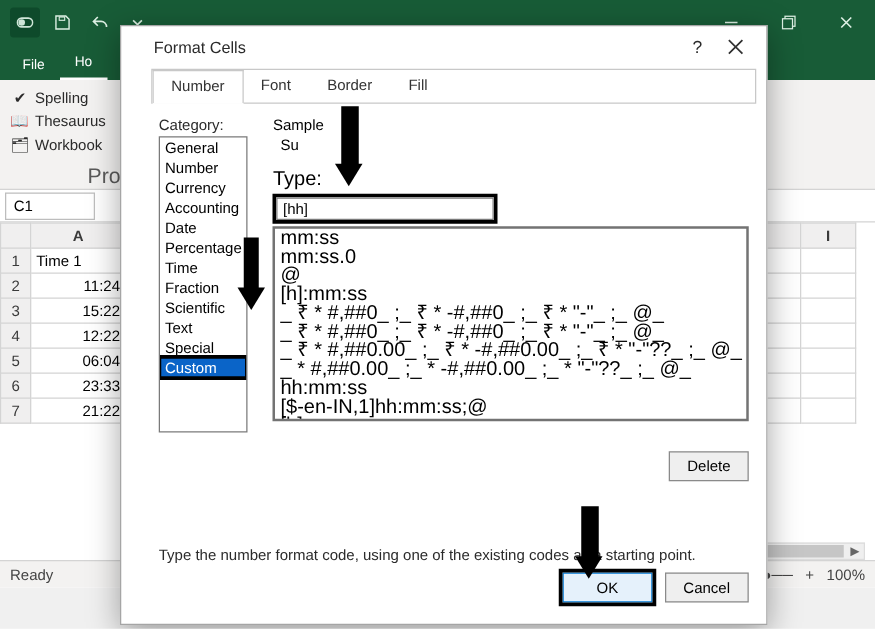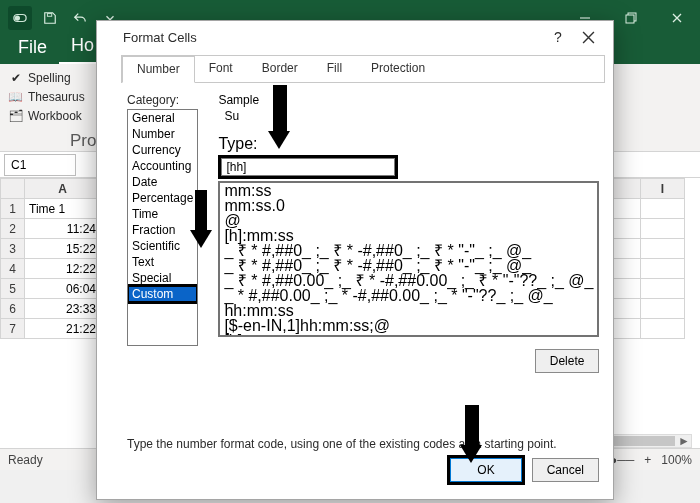--- a/index.html
+++ b/index.html
@@ -9,21 +9,21 @@
   .excel { position:absolute; left:0; top:0; width:700px; height:470px; background:#fff; }
   .titlebar { height:36px; background:#185c37; display:flex; align-items:center; }
   .qat { display:flex; gap:6px; align-items:center; height:100%; padding-left:8px; }
   .qat .btn { width:24px; height:24px; display:flex; align-items:center; justify-content:center; color:#dcefe3; border-radius:3px; cursor:pointer; }
   .qat .btn.green { background:#0e4a2b; }
   .qat svg { width:14px; height:14px; }
   .winctl { margin-left:auto; display:flex; height:100%; }
   .winctl .wbtn { width:46px; height:100%; display:flex; align-items:center; justify-content:center; color:#dcefe3; }
 
   .tabs { height:28px; background:#185c37; color:#fff; display:flex; align-items:flex-end; padding-left:6px; }
-  .tabs .tab { padding:4px 12px 6px; font-size:18px; }
+  .tabs .tab { padding:4px 12px 6px; font-size:11px; }
   .tabs .tab.home { border-bottom:2px solid #fff; }
 
   .ribbon { height:88px; background:#f3f2f1; border-bottom:1px solid #d4d4d4; padding:6px 8px; display:flex; }
   .proofing { display:flex; flex-direction:column; align-items:flex-start; gap:3px; }
   .rib-item { display:flex; align-items:center; gap:4px; color:#2b2b2b; font-size:12px; }
   .rib-icon-box { width:16px; height:16px; display:flex; align-items:center; justify-content:center; }
   .rib-label { font-size:17px; color:#5a5a5a; margin-top:4px; margin-left:22px;padding-left:40px; }
 
   .namebox-row { height:26px; display:flex; align-items:center; border-bottom:1px solid #d4d4d4; }
   .namebox { width:72px; height:22px; border:1px solid #bdbdbd; background:#fff; margin:0 4px; display:flex; align-items:center; padding:0 6px; font-size:12px; }
@@ -68,21 +68,21 @@
 
   .right-col { flex:1; display:flex; flex-direction:column; }
   .sample-box { margin-bottom:8px; }
   .sample-lbl { font-size:12px; }
   .sample-val { font-size:12px; margin-top:2px; margin-left:6px; }
   .type-lbl { font-size:16px; margin-top:4px; }
   .type-input-inner { border:1px solid #7a7a7a; }
   .format-list { border:2px solid #737373; height:156px; margin-top:2px; overflow:hidden; font-size:16px; line-height:15px; padding:0 2px; }
   .format-list .fitem { white-space:nowrap; padding:0 2px; }
 
-  .delete-row { display:flex; justify-content:flex-end; margin-top:12px; }
+  .delete-row { display:flex; justify-content:flex-end; margin-top:24px; }
   .btn-std { border:1px solid #8a8a8a; background:#efefef; padding:4px 14px; font-size:12px; cursor:pointer; }
   .hint { font-size:12px; color:#2b2b2b; margin-top:10px; clear:both; }
 
   .dlg-footer { height:48px; display:flex; justify-content:flex-end; align-items:center; gap:10px; padding:0 14px 10px; }
   .btn-ok { border:1px solid #0078d4; outline:3px solid #000; background:#e5f1fb; padding:4px 26px; font-size:12px; cursor:pointer; }
 
   
   .arrow-anno { position:absolute; pointer-events:none; }
   .arrow-anno .shaft { position:absolute; background:#000; }
   .arrow-anno .head { position:absolute; width:0; height:0; border-left:11px solid transparent; border-right:11px solid transparent; border-top:18px solid #000; }
@@ -240,21 +240,20 @@
         <svg width="13" height="13" viewBox="0 0 12 12">
           <path d="M1 1l10 10M11 1L1 11" stroke="#333" stroke-width="1.3"></path>
         </svg>
       </span>
   </div>
   <div class="dlg-tabs">
     <div class="dtab active">Number</div>
     <div class="dtab">Font</div>
     <div class="dtab">Border</div>
     <div class="dtab">Fill</div>
-    <div class="dtab">Protection</div>
   </div>
 
   <div class="dlg-body">
     <div class="left-col">
       <div class="lbl"><span>Category:</span></div>
       <div class="category-list">
         <div class="item">General</div>
         <div class="item">Number</div>
         <div class="item">Currency</div>
         <div class="item">Accounting</div>

